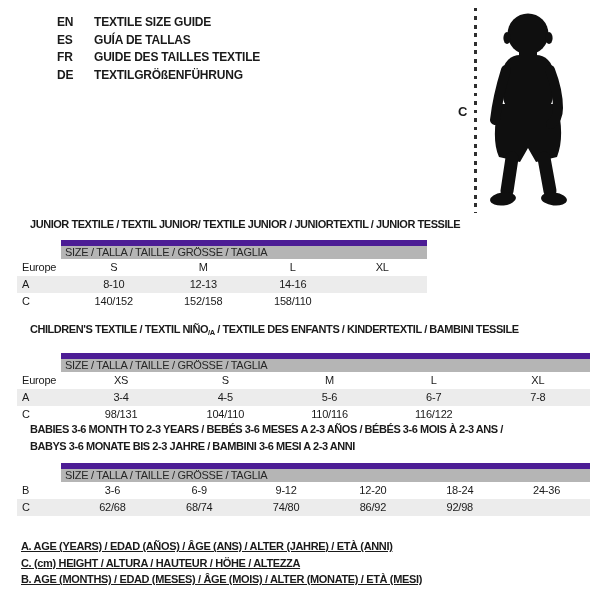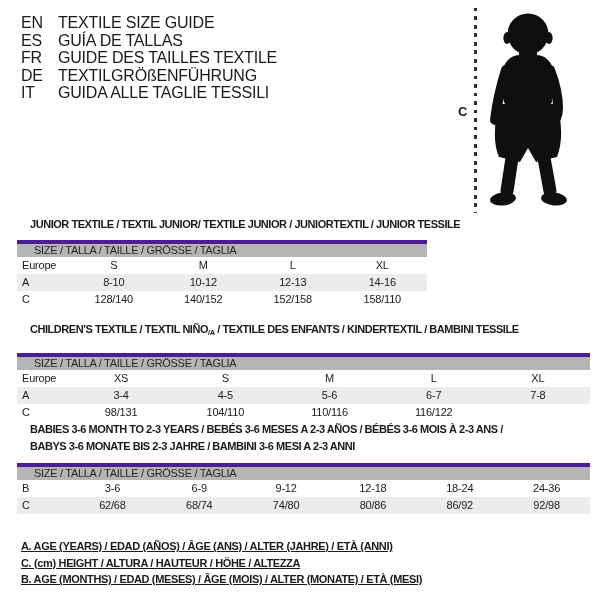--- a/index.html
+++ b/index.html
@@ -9,22 +9,22 @@
     font-family:"Liberation Sans", sans-serif;
     color:var(--text,#1a1a1a);
     position:relative; overflow:hidden;
   }
   #canvas { position:absolute; left:0; top:0; width:600px; height:600px; }
 
   
   #lang-list { position:absolute; left:21px; top:14px; }
   .lang-row {
     display:grid; grid-template-columns:37px auto;
-    font-size:16px; font-weight:400; line-height:17.5px;
-    letter-spacing:-0.2px; white-space:nowrap;
+    font-size:12px; font-weight:700; line-height:17.5px;
+    letter-spacing:-0.2px; white-space:nowrap;margin-left:36px;
   }
 
   
   #figure-label { position:absolute; left:458px; top:104px; font-size:13px; font-weight:600; }
   #figure-line {
     position:absolute; left:474px; top:8px; width:3px; height:205px;
     background-image:repeating-linear-gradient(to bottom,
       var(--dotted,#2e2e2e) 0px, var(--dotted,#2e2e2e) 3.5px,
       transparent 3.5px, transparent 8.5px);
   }
@@ -39,23 +39,23 @@
     font-size:11px; font-weight:700; line-height:17px;
     letter-spacing:-0.45px; margin-left:13px; white-space:nowrap;
   }
   .tbl-title .sub { font-size:7.5px; vertical-align:-2px; }
   #table-junior   .tbl-head { margin-top:7px; }
   #table-children .tbl-head { margin-top:12px; }
   #table-babies   .tbl-head { margin-top:8px; }
   .tbl-head {
     height:13px; line-height:13px;
     background:var(--header-bar,#b5b5b5);
-    border-top:4px solid #4c1d95;
-    padding-left:17px; font-size:11px; letter-spacing:-0.3px;
-    color:#262626; white-space:nowrap;
+    border-top:6px solid #4c1d95;
+    padding-left:4px; font-size:11px; letter-spacing:-0.3px;
+    color:#262626; white-space:nowrap;margin-left:44px;
   }
   .tbl-row { display:grid; height:17px; line-height:17px; font-size:11px; letter-spacing:-0.2px; }
   .tbl-body .tbl-row:nth-child(even) { background:var(--row-stripe,#ececec); }
   .cell-label { padding-left:5px; text-align:left; }
   .cell-val { text-align:center; }
 
   
   #legend { position:absolute; left:21px; top:538px; }
   .legend-line {
     font-size:11px; font-weight:700; line-height:16.5px;
@@ -76,24 +76,20 @@
         <span class="lang-code">ES</span>
         <span class="lang-label">GUÍA DE TALLAS</span>
       </div>
       <div class="lang-row">
         <span class="lang-code">FR</span>
         <span class="lang-label">GUIDE DES TAILLES TEXTILE</span>
       </div>
       <div class="lang-row">
         <span class="lang-code">DE</span>
         <span class="lang-label">TEXTILGRÖßENFÜHRUNG</span>
-      </div>
-      <div class="lang-row">
-        <span class="lang-code">IT</span>
-        <span class="lang-label">GUIDA ALLE TAGLIE TESSILI</span>
       </div>
     </div>
 
   <div id="figure-label">C</div>
   <div id="figure-line"></div>
 
   <svg id="baby-svg" viewBox="0 0 94 197" xmlns="http://www.w3.org/2000/svg">
     <g fill="#0f0f0f" stroke="none">
       <circle cx="47" cy="23" r="20.5"></circle>
       <ellipse cx="26" cy="27" rx="3.6" ry="6"></ellipse>
@@ -125,27 +121,25 @@
         <div class="tbl-row" style="grid-template-columns: 52px repeat(4, 1fr);">
           <span class="cell-label">Europe</span>
           <span class="cell-val">S</span>
           <span class="cell-val">M</span>
           <span class="cell-val">L</span>
           <span class="cell-val">XL</span>
         </div>
         <div class="tbl-row" style="grid-template-columns: 52px repeat(4, 1fr);">
           <span class="cell-label">A</span>
           <span class="cell-val">8-10</span>
-          <span class="cell-val">10-12</span>
           <span class="cell-val">12-13</span>
           <span class="cell-val">14-16</span>
         </div>
         <div class="tbl-row" style="grid-template-columns: 52px repeat(4, 1fr);">
           <span class="cell-label">C</span>
-          <span class="cell-val">128/140</span>
           <span class="cell-val">140/152</span>
           <span class="cell-val">152/158</span>
           <span class="cell-val">158/110</span>
         </div>
       </div>
   </div>
 
   <div class="size-table" id="table-children">
     <div class="tbl-titles">
         <div class="tbl-title"><span>CHILDREN'S TEXTILE / TEXTIL NIÑO</span><span class="sub">/A</span><span> / TEXTILE DES ENFANTS / KINDERTEXTIL / BAMBINI TESSILE</span></div>
@@ -183,30 +177,29 @@
         <div class="tbl-title"><span>BABIES 3-6 MONTH TO 2-3 YEARS / BEBÉS 3-6 MESES A 2-3 AÑOS / BÉBÉS 3-6 MOIS À 2-3 ANS /</span></div>
         <div class="tbl-title"><span>BABYS 3-6 MONATE BIS 2-3 JAHRE / BAMBINI 3-6 MESI A 2-3 ANNI</span></div>
       </div>
     <div class="tbl-head">SIZE / TALLA / TAILLE / GRÖSSE / TAGLIA</div>
     <div class="tbl-body">
         <div class="tbl-row" style="grid-template-columns: 52px repeat(6, 1fr);">
           <span class="cell-label">B</span>
           <span class="cell-val">3-6</span>
           <span class="cell-val">6-9</span>
           <span class="cell-val">9-12</span>
-          <span class="cell-val">12-18</span>
+          <span class="cell-val">12-20</span>
           <span class="cell-val">18-24</span>
           <span class="cell-val">24-36</span>
         </div>
         <div class="tbl-row" style="grid-template-columns: 52px repeat(6, 1fr);">
           <span class="cell-label">C</span>
           <span class="cell-val">62/68</span>
           <span class="cell-val">68/74</span>
           <span class="cell-val">74/80</span>
-          <span class="cell-val">80/86</span>
           <span class="cell-val">86/92</span>
           <span class="cell-val">92/98</span>
         </div>
       </div>
   </div>
 
   <div id="legend">
       <div class="legend-line">A. AGE (YEARS) / EDAD (AÑOS) / ÂGE (ANS) / ALTER (JAHRE) / ETÀ (ANNI)</div>
       <div class="legend-line">C. (cm) HEIGHT / ALTURA / HAUTEUR / HÖHE / ALTEZZA</div>
       <div class="legend-line">B. AGE (MONTHS) / EDAD (MESES) / ÂGE (MOIS) / ALTER (MONATE) / ETÀ (MESI)</div>

